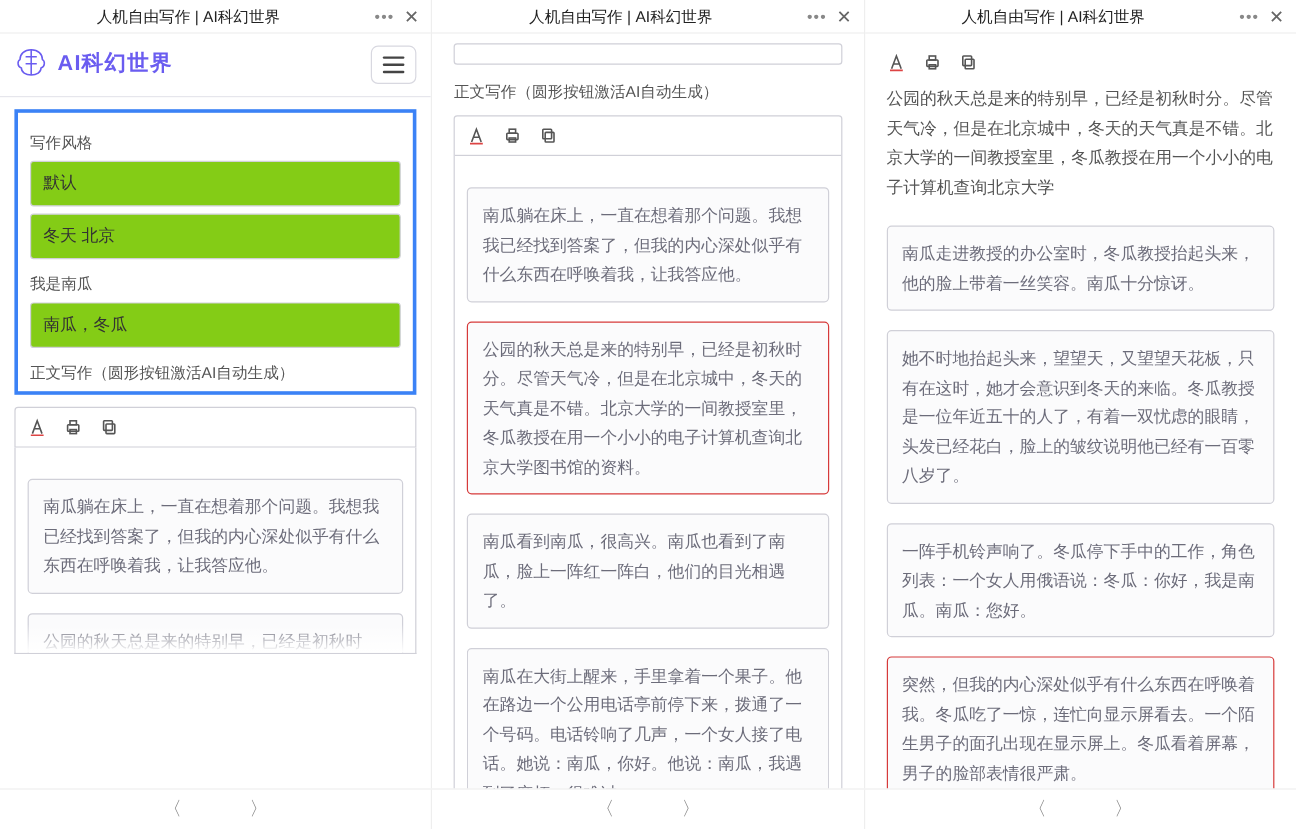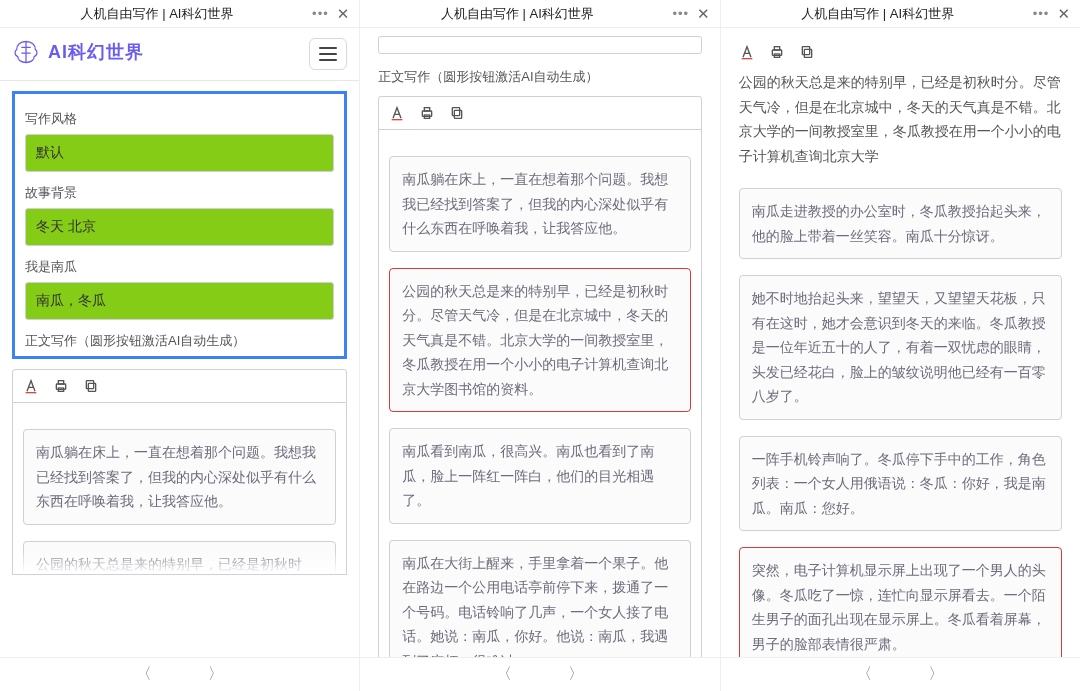--- a/index.html
+++ b/index.html
@@ -187,21 +187,20 @@
             <span class="thinline"></span>
               <span class="thinline"></span>
               <span class="thinline"></span>
           </span>
         </div>
       </div>
 
       <div class="form-wrap">
         <div class="flabel">写作风格</div>
         <input class="finput" value="默认" style="">
-        <div class="flabel">故事背景</div>
         <input class="finput" value="冬天 北京" style="">
         <div class="flabel">我是南瓜</div>
         <input class="finput" value="南瓜，冬瓜" style="">
         <div class="sec-title">正文写作（圆形按钮激活AI自动生成）</div>
       </div>
 
       <div class="toolbar">
         <span class="tb-icon">
           <svg width="16" height="16" viewBox="0 0 24 24" stroke="#555" fill="none" stroke-width="2">
               <path d="M6 20 L12 4 L18 20 M8.5 14 H15.5"></path>
@@ -299,21 +298,21 @@
               <rect x="8" y="8" width="11" height="12" rx="1"></rect>
               <rect x="5" y="4" width="11" height="12" rx="1"></rect>
             </svg>
         </span>
       </div>
       <div class="para">公园的秋天总是来的特别早，已经是初秋时分。尽管天气冷，但是在北京城中，冬天的天气真是不错。北京大学的一间教授室里，冬瓜教授在用一个小小的电子计算机查询北京大学</div>
       <div class="suggs">
         <div class="sugg">南瓜走进教授的办公室时，冬瓜教授抬起头来，他的脸上带着一丝笑容。南瓜十分惊讶。</div>
         <div class="sugg">她不时地抬起头来，望望天，又望望天花板，只有在这时，她才会意识到冬天的来临。冬瓜教授是一位年近五十的人了，有着一双忧虑的眼睛，头发已经花白，脸上的皱纹说明他已经有一百零八岁了。</div>
         <div class="sugg">一阵手机铃声响了。冬瓜停下手中的工作，角色列表：一个女人用俄语说：冬瓜：你好，我是南瓜。南瓜：您好。</div>
-        <div class="sugg hl">突然，电子计算机显示屏上出现了一个男人的头像。冬瓜吃了一惊，连忙向显示屏看去。一个陌生男子的面孔出现在显示屏上。冬瓜看着屏幕，男子的脸部表情很严肃。</div>
+        <div class="sugg hl">突然，但我的内心深处似乎有什么东西在呼唤着我。冬瓜吃了一惊，连忙向显示屏看去。一个陌生男子的面孔出现在显示屏上。冬瓜看着屏幕，男子的脸部表情很严肃。</div>
       </div>
       <div class="cancel-row">取消</div>
     </div>
   </div>
 
 </div>
 
 <div class="bottomnav">
   <div class="seg">
     <span class="chev">〈</span>

